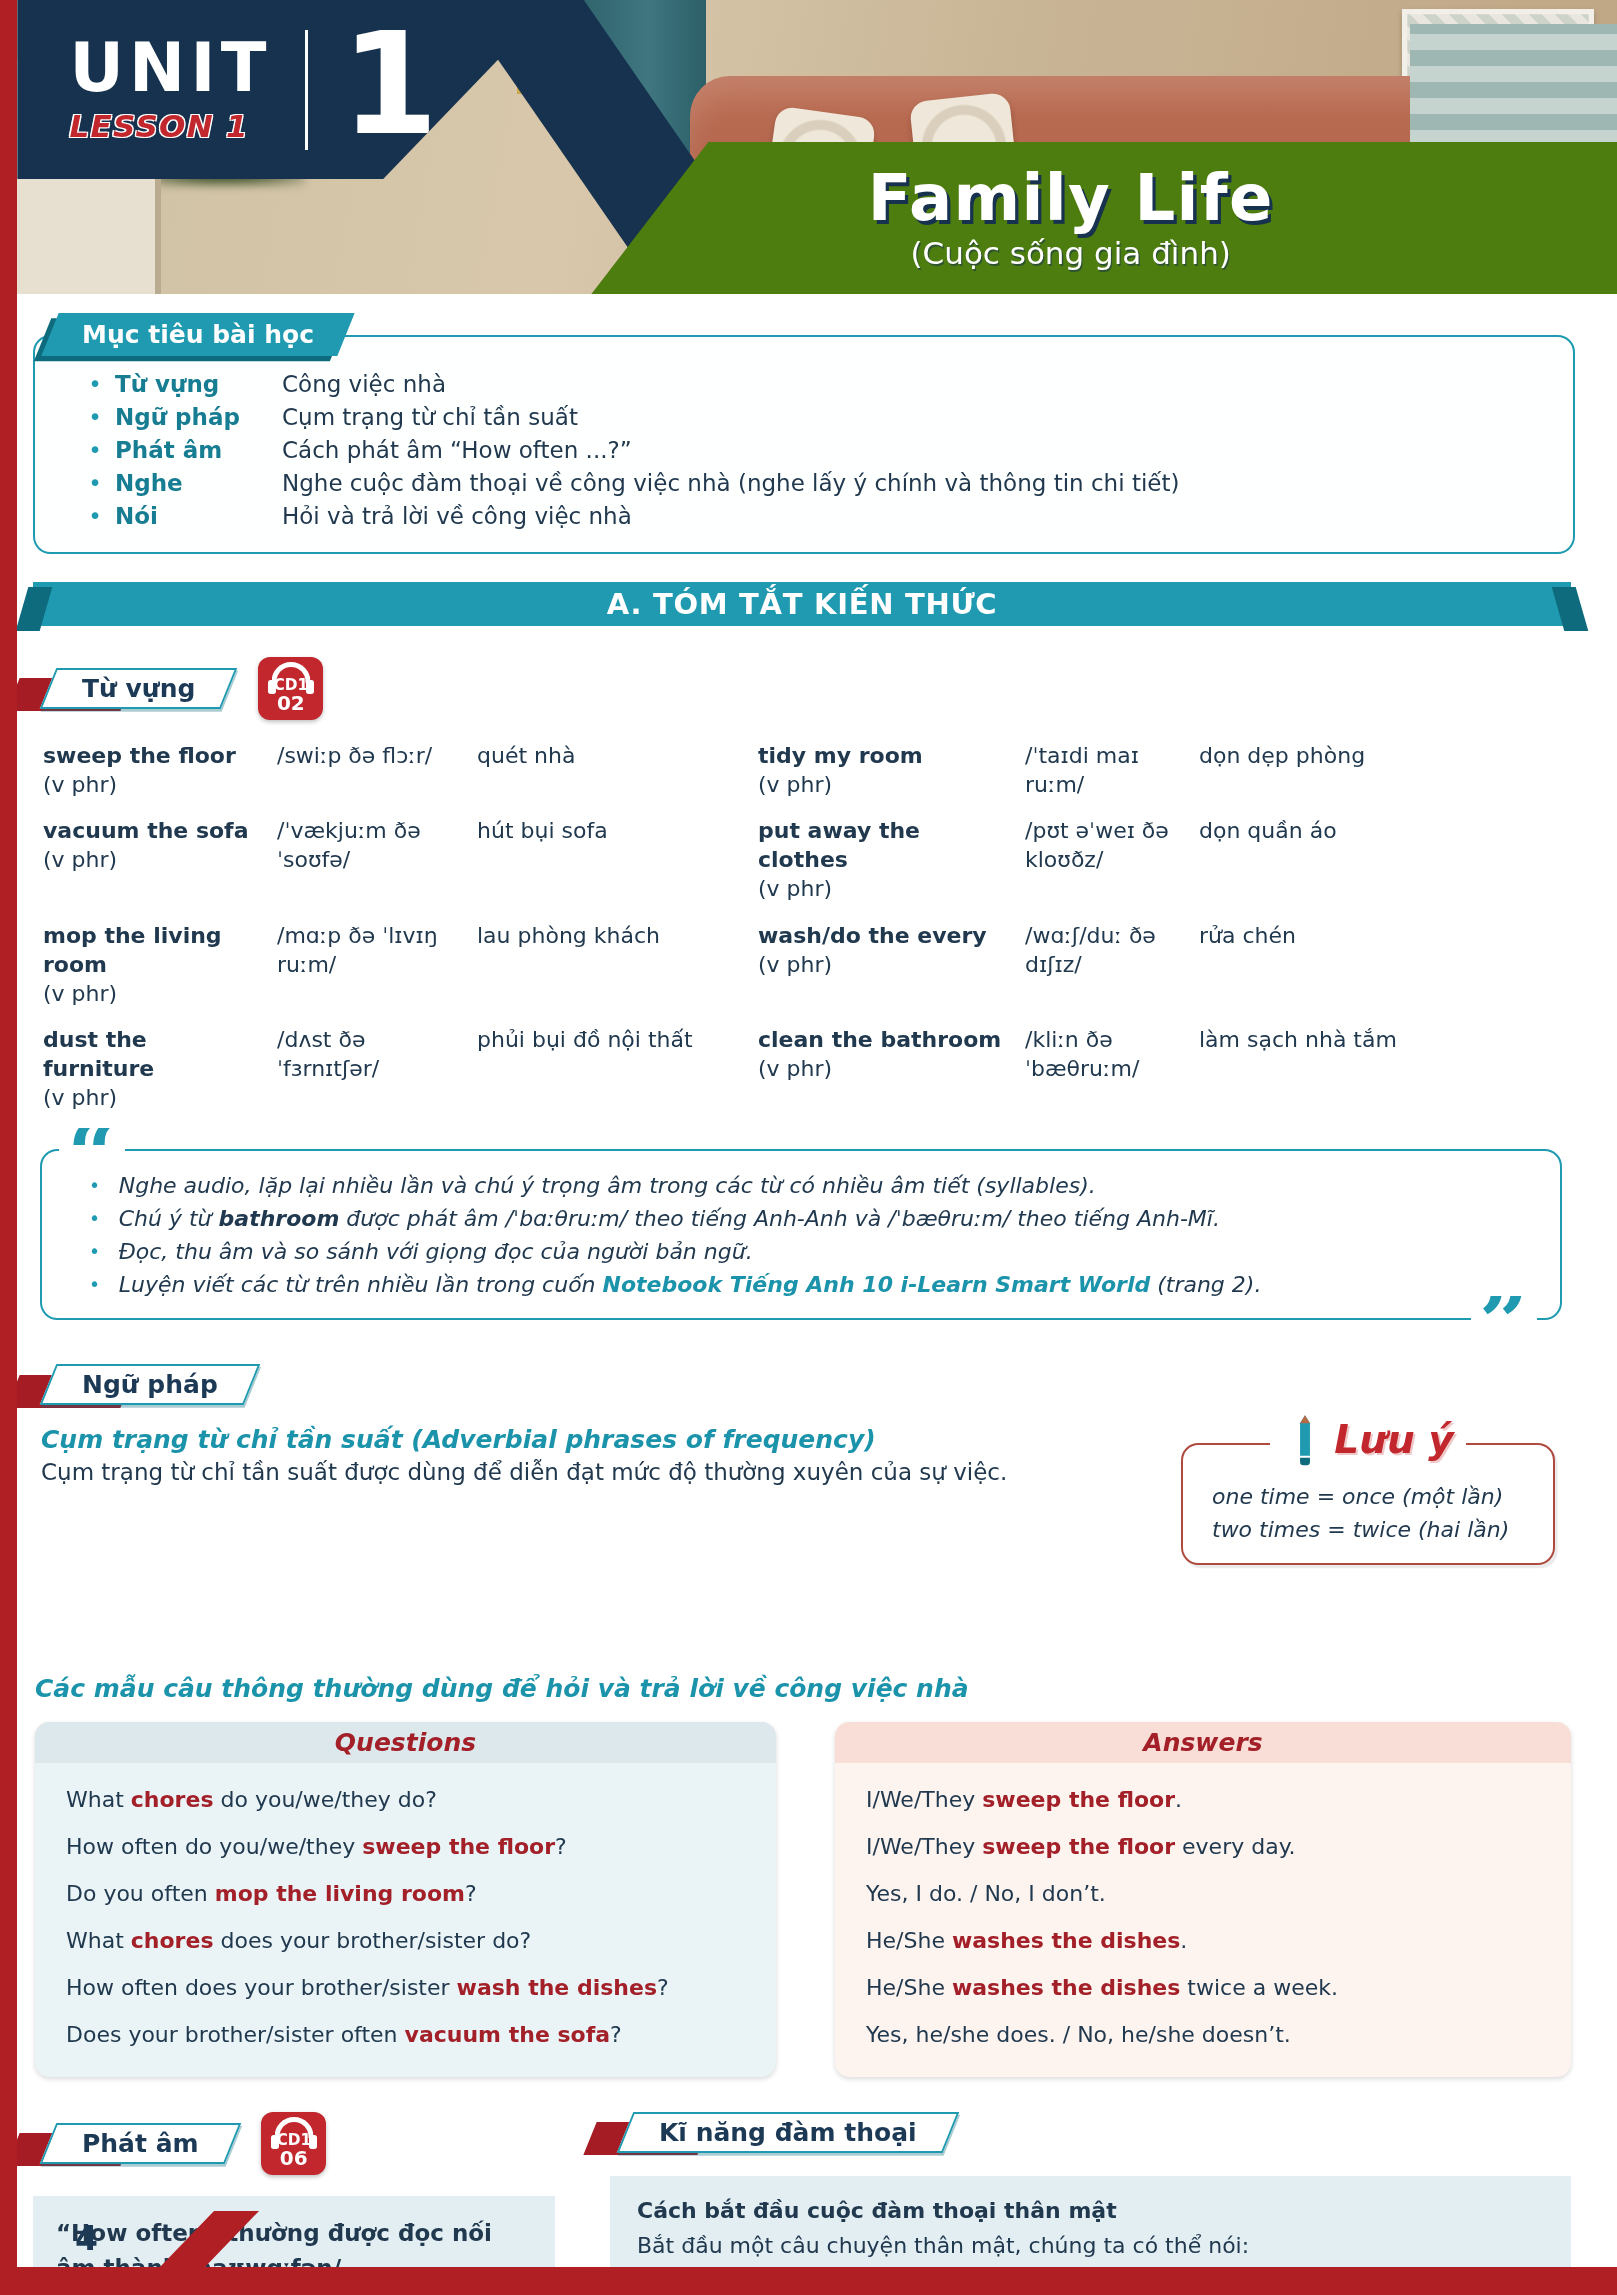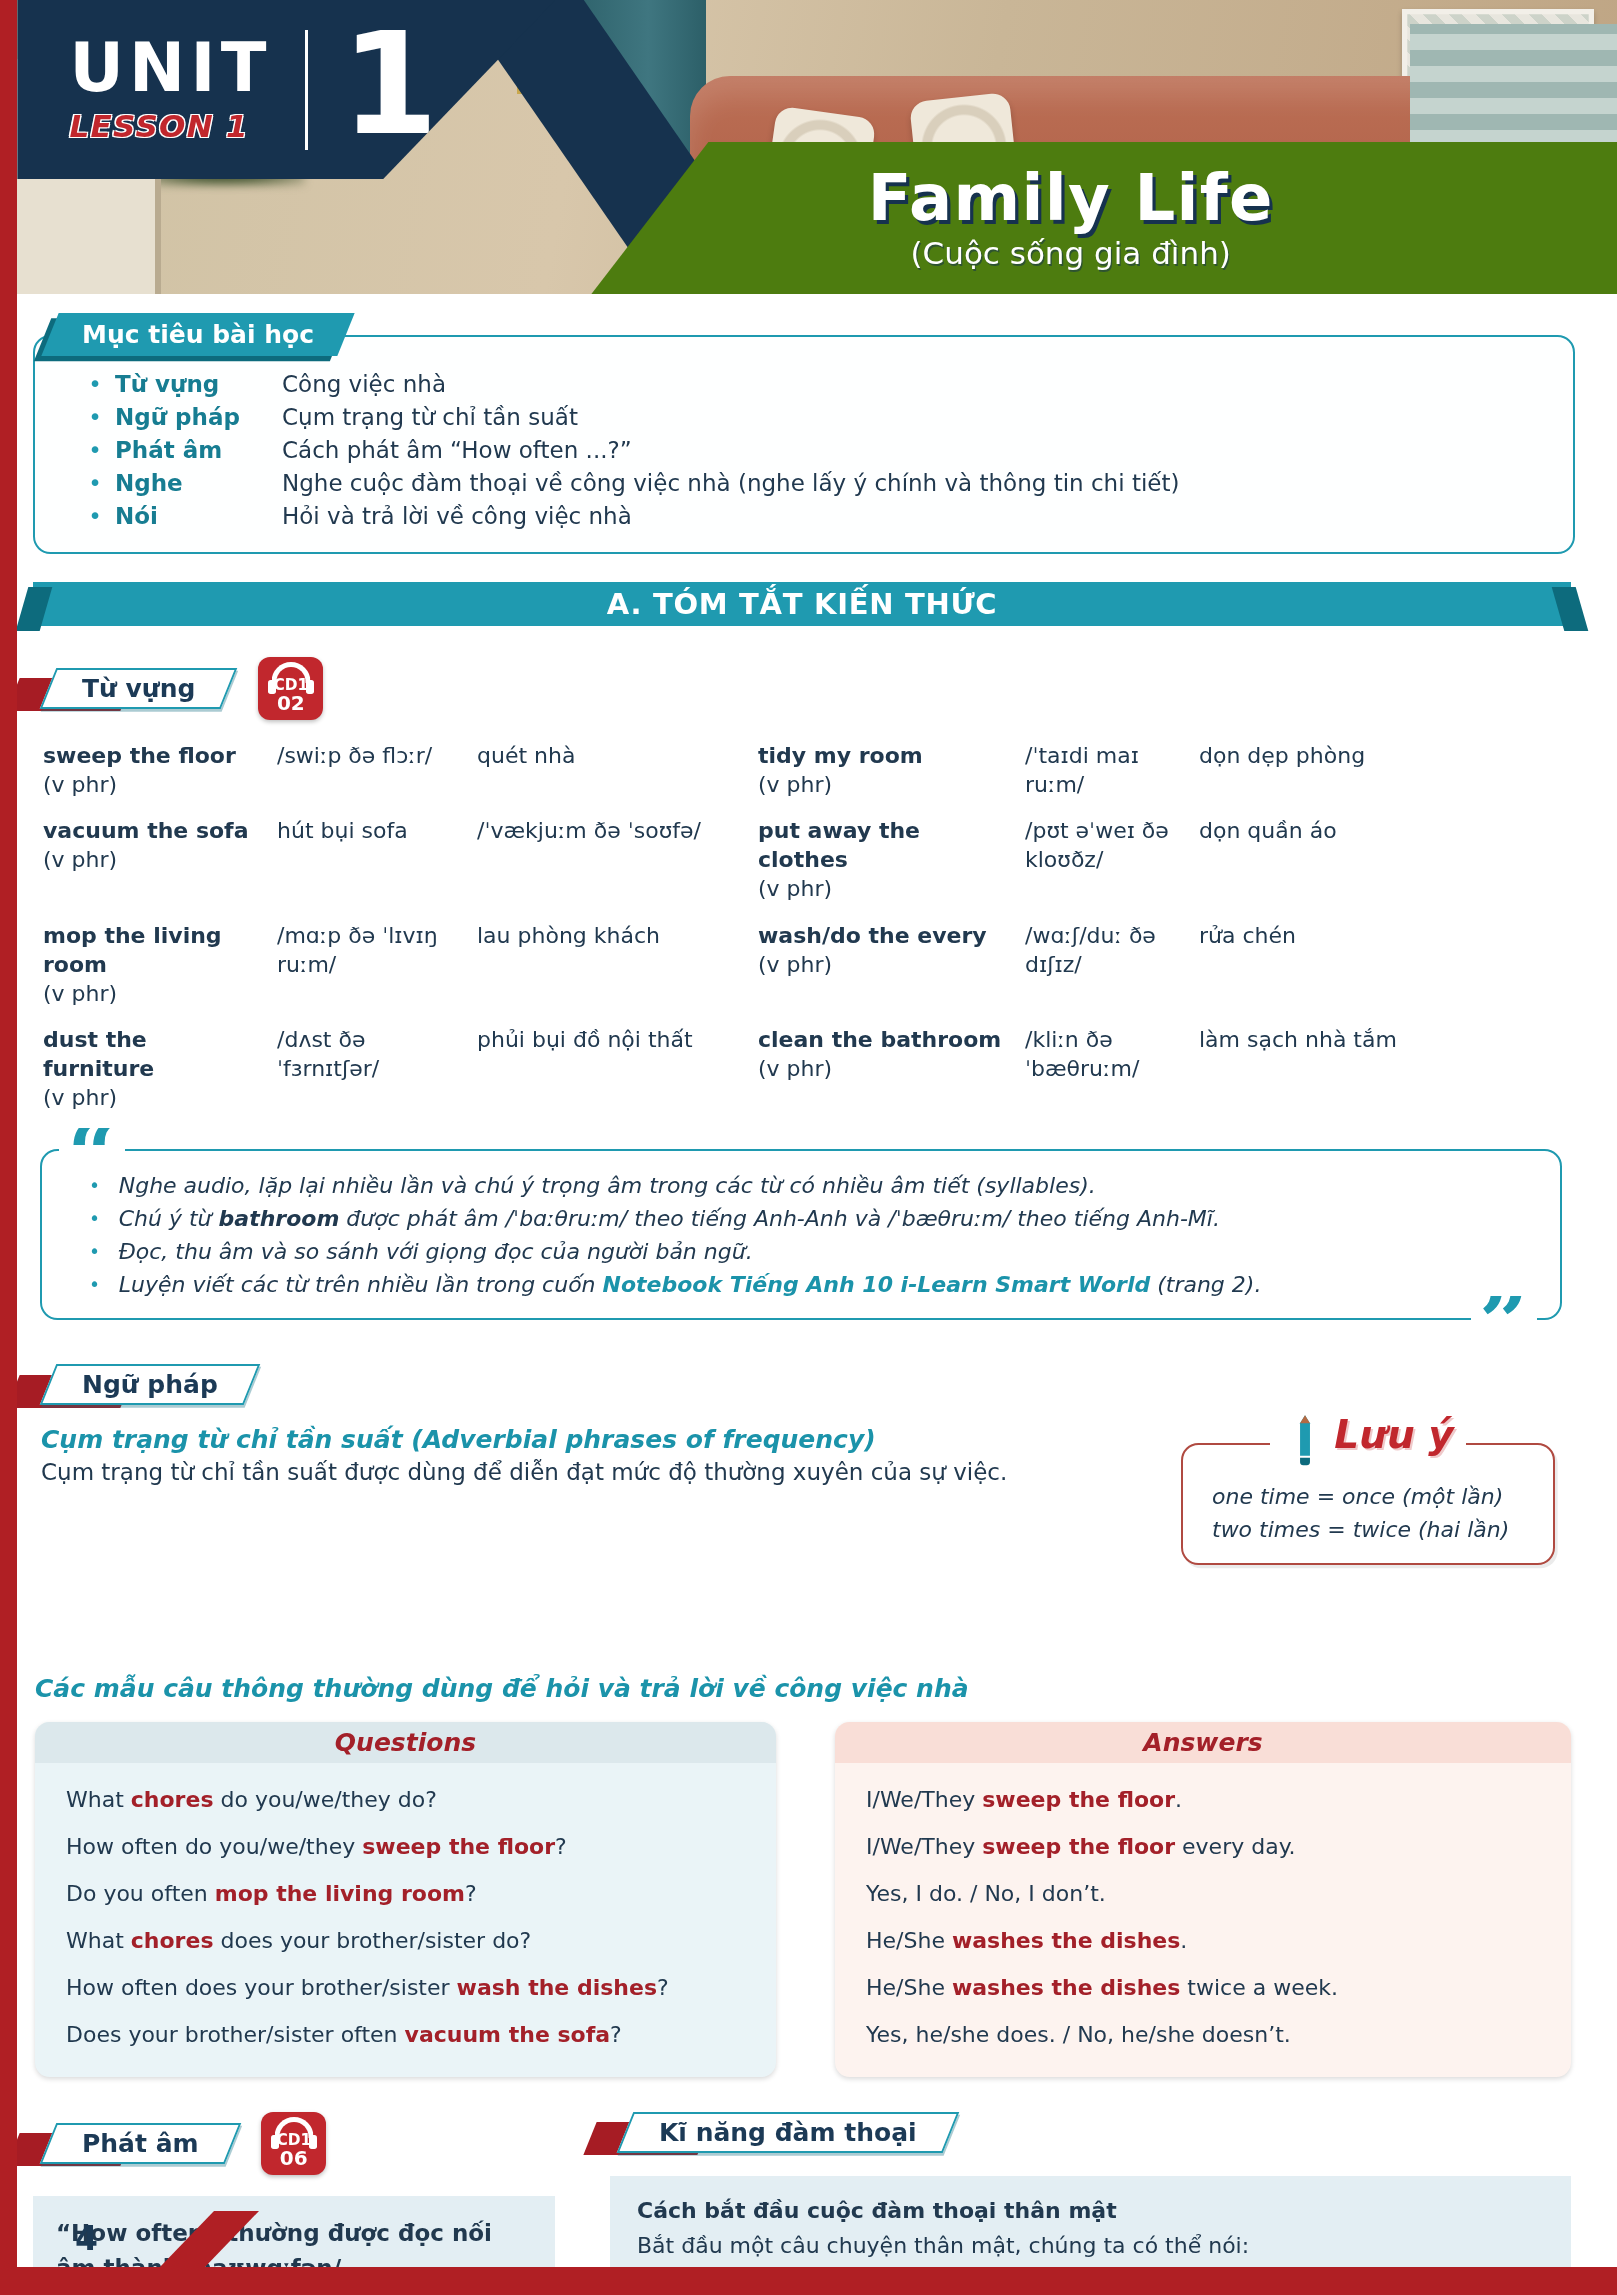--- a/index.html
+++ b/index.html
@@ -86,21 +86,21 @@
   .notes-line { display:flex; gap:18.7px; font-style:italic; font-size:22px; line-height:33px; color:#21394f; }
   .notes-line .bullet { color:#1f9ab0; font-size:18.7px; }
 
   
   .grammar { position:relative; margin:44px 47px 0 33px; min-height:287px; }
   .gram-heading { margin:20px 0 0 8px; font-size:25px; font-weight:700; font-style:italic; color:#1b93aa; }
   .gram-intro { margin:5.3px 0 0 8px; font-size:23px; color:#21394f; max-width:1042px; }
   .gram-examples { margin:8px 0 0 94px; font-style:italic; font-size:23px; color:#21394f; line-height:35px; }
   .luuy { position:absolute; right:16px; top:79px; width:374px; border:2px solid #b04a41; border-radius:17.4px; background:#ffffff; padding:35px 20px 17.4px 29px; box-shadow:2.7px 3.3px 0 rgba(0,0,0,.08); }
   .luuy-head { position:absolute; top:-31px; left:0; width:100%; display:flex; justify-content:center; align-items:flex-end; gap:2.7px; }
-  .luuy-head .bgpatch { display:flex; align-items:flex-start; gap:4px; background:#ffffff; padding:0 12px; }
+  .luuy-head .bgpatch { display:flex; align-items:flex-end; gap:4px; background:#ffffff; padding:0 12px; }
   .luuy-title { font-size:39px; font-weight:800; font-style:italic; color:#c1272d; line-height:1.1; text-shadow:2px 2px 0 rgba(193,39,45,.25); }
   .pencil { width:48px; height:48px; transform:rotate(135deg) translate(2.7px,-1.3px); }
   .luuy-line { font-style:italic; font-size:22px; line-height:33px; color:#21394f; }
 
   
   .patterns-heading { margin:23px 47px 0 35px; font-size:25px; font-weight:700; font-style:italic; color:#1b93aa; }
   .qa-wrap { display:flex; gap:59px; margin:18.7px 47px 0 35px; }
   .qa-box { border-radius:14.7px; overflow:hidden; box-shadow:0 2px 5.3px rgba(0,0,0,.15); }
   .qa-box.q { width:741px; background:#eaf4f7; }
   .qa-box.a { flex:1; background:#fdf3ef; }
@@ -224,22 +224,22 @@
         <span class="w">tidy my room</span>
         <span class="pos">(v phr)</span>
       </div>
     <div class="vc">/ˈtaɪdi maɪ ruːm/</div>
     <div class="vc">dọn dẹp phòng</div>
 
     <div class="vc">
         <span class="w">vacuum the sofa</span>
         <span class="pos">(v phr)</span>
       </div>
+    <div class="vc">/ˈvækjuːm ðə ˈsoʊfə/</div>
     <div class="vc">hút bụi sofa</div>
-    <div class="vc">/ˈvækjuːm ðə ˈsoʊfə/</div>
     <div class="vc">
         <span class="w">put away the clothes</span>
         <span class="pos">(v phr)</span>
       </div>
     <div class="vc">/pʊt əˈweɪ ðə kloʊðz/</div>
     <div class="vc">dọn quần áo</div>
 
     <div class="vc">
         <span class="w">mop the living room</span>
         <span class="pos">(v phr)</span>

